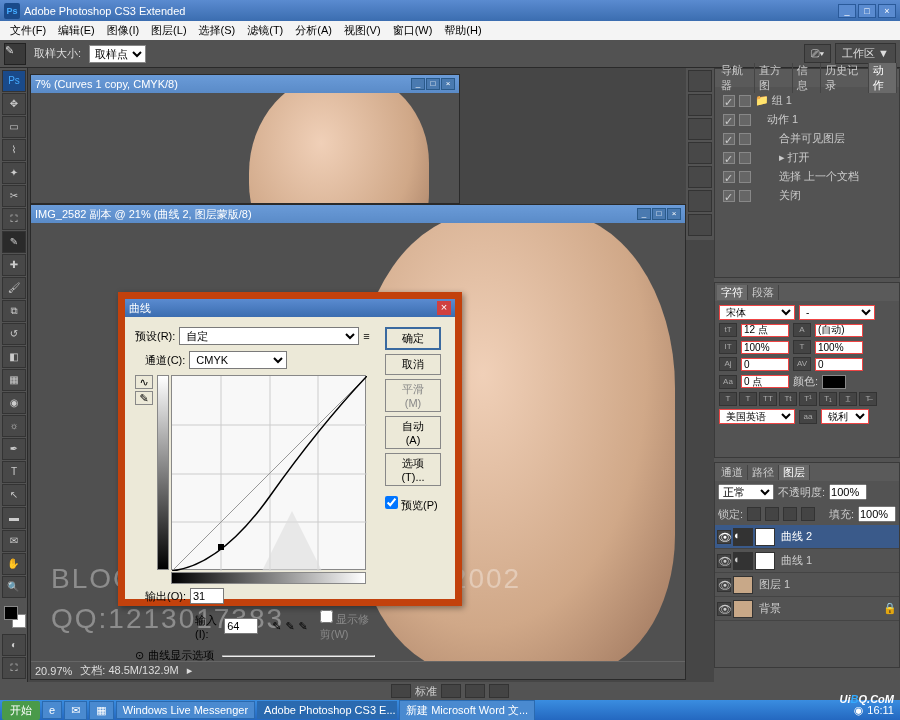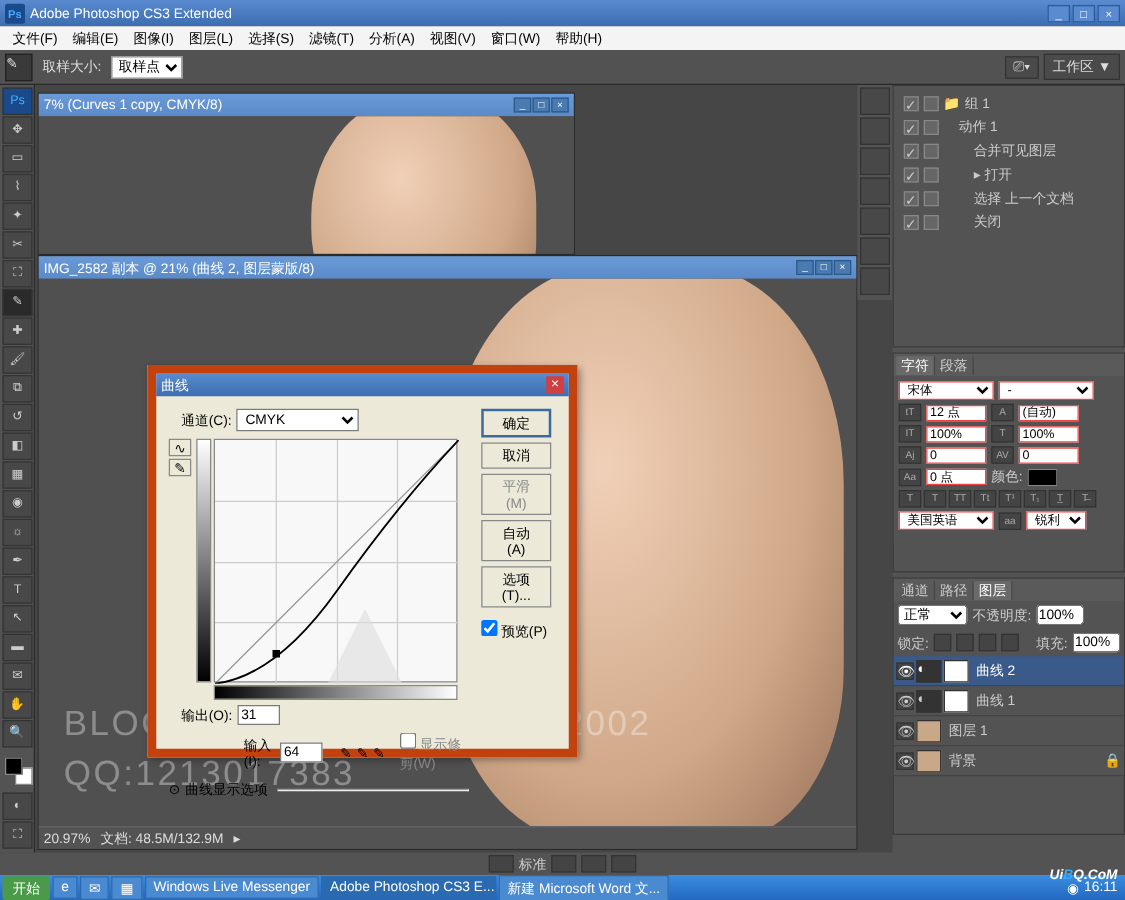--- a/index.html
+++ b/index.html
@@ -172,20 +172,25 @@
   </div>
 
   <div class="dialog" style="left:118px;top:224px;width:344px;height:314px">
     <div class="dlgtitle">
       <span>曲线</span>
       <span class="x">×</span>
     </div>
     <div class="dlgbody">
       <div style="display:flex;gap:10px">
         <div style="flex:1">
+          <div class="row">
+            <span>预设(R):</span>
+            <select style="width:180px"><option>自定</option></select>
+            <span>≡</span>
+          </div>
           <div class="row" style="margin-left:10px">
             <span>通道(C):</span>
             <select style="width:98px"><option>CMYK</option></select>
           </div>
           <div style="display:flex;gap:2px">
             <div style="display:flex;flex-direction:column;gap:2px;margin-right:2px">
               <span style="width:18px;height:14px;border:1px solid #888;text-align:center">∿</span>
               <span style="width:18px;height:14px;border:1px solid #888;text-align:center">✎</span>
             </div>
             <div class="vgradient" style="height:195px"></div>
@@ -245,20 +250,27 @@
     <div class="pt"></div>
     <div class="pt"></div>
     <div class="pt"></div>
     <div class="pt"></div>
     <div class="pt"></div>
   </div>
 
   <div class="panels">
 
     <div class="panel" style="height:210px">
+      <div class="phead">
+        <span>导航器</span>
+        <span>直方图</span>
+        <span>信息</span>
+        <span>历史记录</span>
+        <span class="active">动作</span>
+      </div>
       <div class="pbody actions" id="actions-list">
           <div class="item">
             <span class="chk">✓</span>
             <span class="chk"></span>
             <span style="padding-left:0px">📁 组 1</span>
           </div>
           <div class="item">
             <span class="chk">✓</span>
             <span class="chk"></span>
             <span style="padding-left:12px">动作 1</span>

